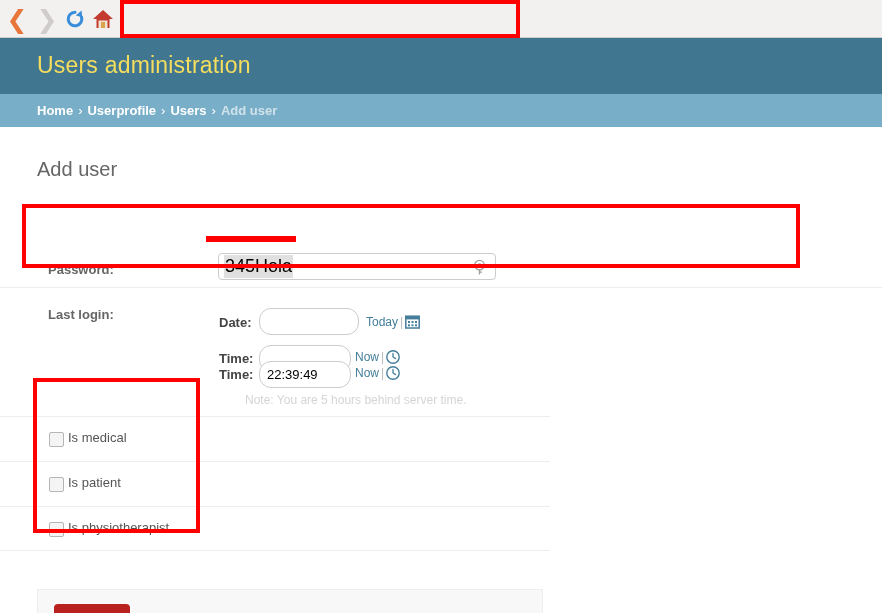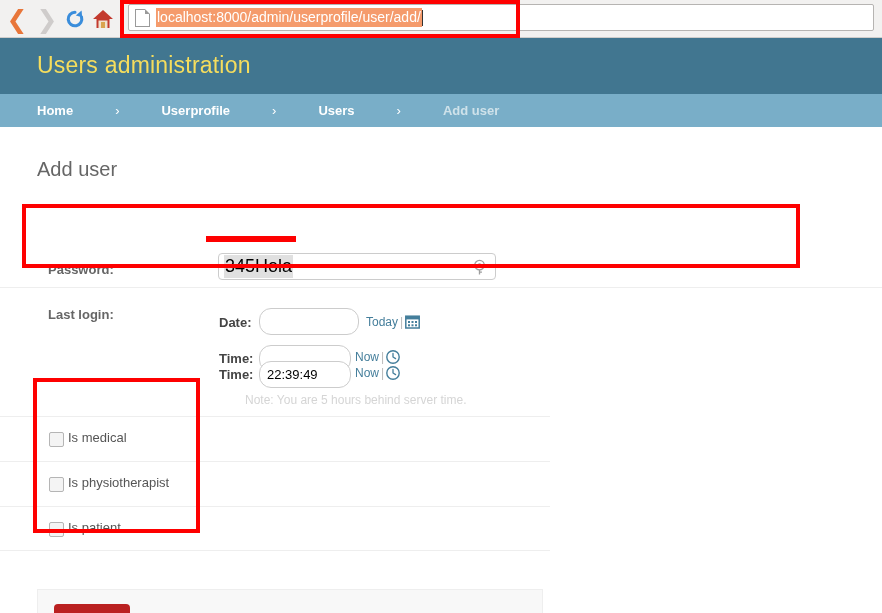--- a/index.html
+++ b/index.html
@@ -81,21 +81,21 @@
   #admin-title {
     position: absolute; left: 37px; top: 14px;
     font-size: 23px; color: #f5dd5d; font-weight: normal;
     letter-spacing: 0.2px;
   }
   #breadcrumbs {
     position: absolute; left: 0; top: 56px; width: 882px; height: 33px;
     background: #79aec8;
     display: flex; align-items: center;
     padding-left: 37px; box-sizing: border-box;
-    font-size: 13px; font-weight: bold; gap: 37px;
+    font-size: 13px; font-weight: bold;
   }
   #breadcrumbs a { color: #ffffff; text-decoration: none; }
   #breadcrumbs .sep { color: #ffffff; margin: 0 5px; font-weight: normal; }
   #breadcrumbs .current { color: #cfe2ea; font-weight: bold; }
 
   #page-title {
     position: absolute; left: 37px; top: 120px;
     font-size: 20px; color: #666; font-weight: normal;
   }
 
@@ -245,25 +245,20 @@
   </div>
 
   <div class="nav-btn" id="nav-home">
     <svg width="22" height="20" viewBox="0 0 22 20">
       <path d="M11 1 L21 10 L17.5 10 L17.5 19 L4.5 19 L4.5 10 L1 10 Z" fill="#c33a2e"></path>
       <rect x="6.5" y="11.5" width="9" height="7.5" fill="#f0e2cf"></rect>
       <rect x="9" y="13" width="4" height="6" fill="#d9a44f"></rect>
     </svg>
   </div>
 
-  <div id="url-wrap">
-    <div id="url-doc-icon"></div>
-    <span id="url-text" title="localhost:8000/admin/userprofile/user/add/">localhost:8000/admin/userprofile/user/add/</span>
-    <div id="url-caret"></div>
-  </div>
 </div>
 
 <div id="page">
 
   <div id="admin-header">
     <div id="admin-title">Users administration</div>
   </div>
 
   <div id="breadcrumbs">
     <a href="#">Home</a>
@@ -335,25 +330,25 @@
     <div id="tz-note">Note: You are 5 hours behind server time.</div>
   </div>
 
   <div id="checkbox-block">
     <div class="cb-row">
       <div class="cb-box"></div>
       <div class="cb-label">Is medical</div>
     </div>
     <div class="cb-row">
       <div class="cb-box"></div>
-      <div class="cb-label">Is physiotherapist</div>
+      <div class="cb-label">Is patient</div>
     </div>
     <div class="cb-row">
       <div class="cb-box"></div>
-      <div class="cb-label">Is patient</div>
+      <div class="cb-label">Is physiotherapist</div>
     </div>
   </div>
 
   <div id="submit-row">
     <button id="delete-button">Delete</button>
   </div>
 </div>
 
 <div class="annot-box" id="annot-url"></div>
 <div class="annot-box" id="annot-password"></div>

